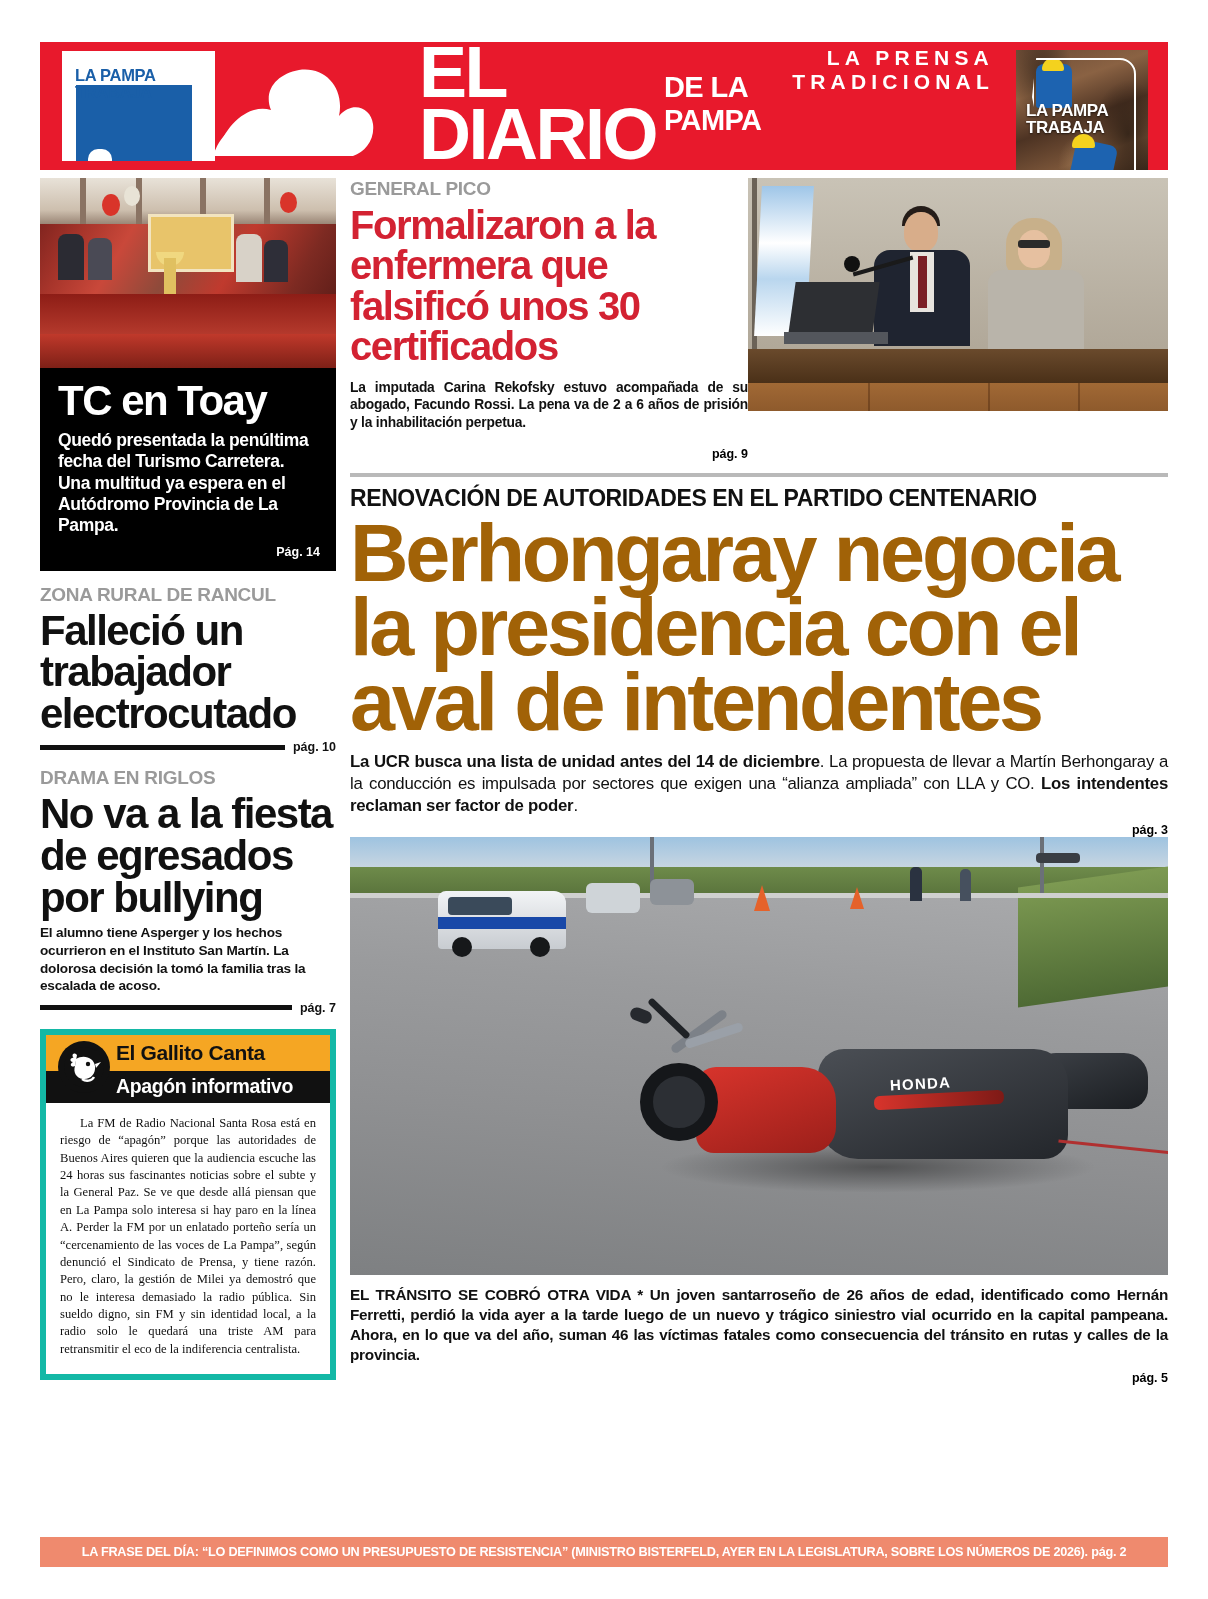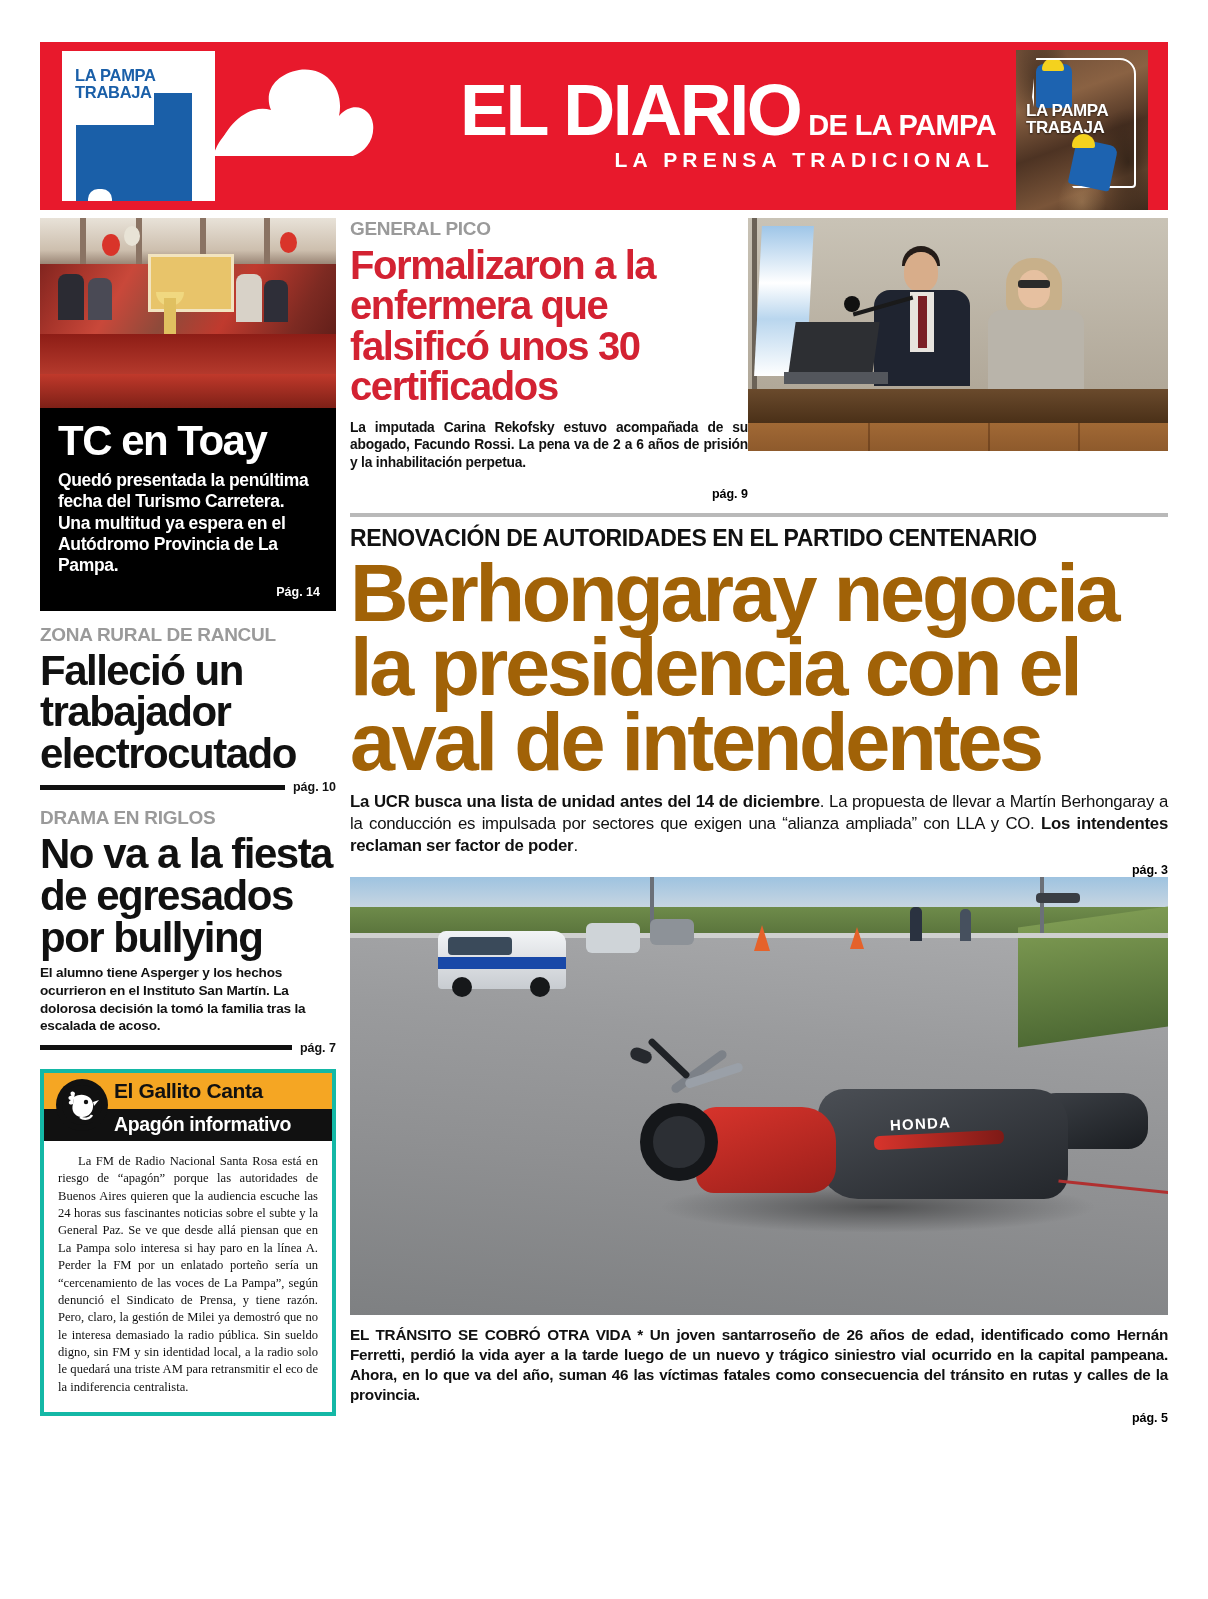--- a/index.html
+++ b/index.html
@@ -12,21 +12,21 @@
   .page {
     position: relative;
     width: 1208px; height: 1599px;
     background: #fff;
     padding: 42px 40px 0 40px;
   }
 
   
   .masthead {
     position: relative;
-    height: 168px;
+    height: 128px;
     background: #e8192c;
     display: flex;
     align-items: stretch;
     overflow: hidden;
   }
   .mh-logo {
     width: 153px; margin: 9px 0 9px 22px;
     background: #fff;
     position: relative;
     flex: 0 0 auto;
@@ -49,21 +49,21 @@
     color: #1a5fa8; font-weight: 800; font-size: 16.5px; line-height: 1.0;
     letter-spacing: -0.3px; font-family: "Liberation Sans", sans-serif;
   }
   .mh-bird {
     position: relative; width: 190px; flex: 0 0 auto;
   }
   .mh-bird svg { position: absolute; left: -8px; top: 18px; }
   .mh-title {
     flex: 1 1 auto;
     position: relative;
-    display: flex; flex-direction: column; justify-content: center;
+    display: flex; flex-direction: row; justify-content: center;
     padding-left: 14px;
   }
   .mh-title .line1 {
     display: flex; align-items: baseline; justify-content: flex-end;
     padding-right: 10px;
   }
   .mh-eldiario {
     color: #fff; font-weight: 800; font-size: 72px; line-height: 0.86;
     letter-spacing: -2.5px;
   }
@@ -178,21 +178,21 @@
   }
   .rule-row { display: flex; align-items: center; gap: 8px; margin-top: 6px; }
   .rule-row .bar { flex: 1 1 auto; height: 5px; background: #111; }
   .rule-row .pag { font-weight: 800; font-size: 12.5px; color: #111; }
   .dek-left {
     font-size: 13.6px; font-weight: 700; line-height: 1.3; letter-spacing: -0.2px;
     margin-top: 6px; color: #111;
   }
 
   
-  .gallito { margin-top: 14px; border: 4px solid #14b8a6; position: relative; }
+  .gallito { margin-top: 14px; border: 6px solid #14b8a6; position: relative; }
   .g-head { background: #f5a623; height: 36px; display: flex; align-items: center; }
   .g-head .gtitle {
     color: #111; font-weight: 800; font-size: 21px; letter-spacing: -0.4px;
     margin-left: 70px;
   }
   .g-sub {
     background: #111; height: 32px; display: flex; align-items: center;
   }
   .g-sub .stitle {
     color: #fff; font-weight: 800; font-size: 19.5px; letter-spacing: -0.4px;
@@ -556,14 +556,17 @@
       </div>
 
       <div class="caption">
         <b>EL TRÁNSITO SE COBRÓ OTRA VIDA * </b><span>Un joven santarroseño de 26 años de edad, identificado como Hernán Ferretti, perdió la vida ayer a la tarde luego de un nuevo y trágico siniestro vial ocurrido en la capital pampeana. Ahora, en lo que va del año, suman 46 las víctimas fatales como consecuencia del tránsito en rutas y calles de la provincia.</span>
       </div>
       <div class="cap-pag">pág. 5</div>
 
     </div>
   </div>
 
+  <div class="bottom-banner">
+    <span class="btxt">LA FRASE DEL DÍA: “LO DEFINIMOS COMO UN PRESUPUESTO DE RESISTENCIA” (MINISTRO BISTERFELD, AYER EN LA LEGISLATURA, SOBRE LOS NÚMEROS DE 2026). pág. 2</span>
+  </div>
 
 </div>
 
 </body></html>

